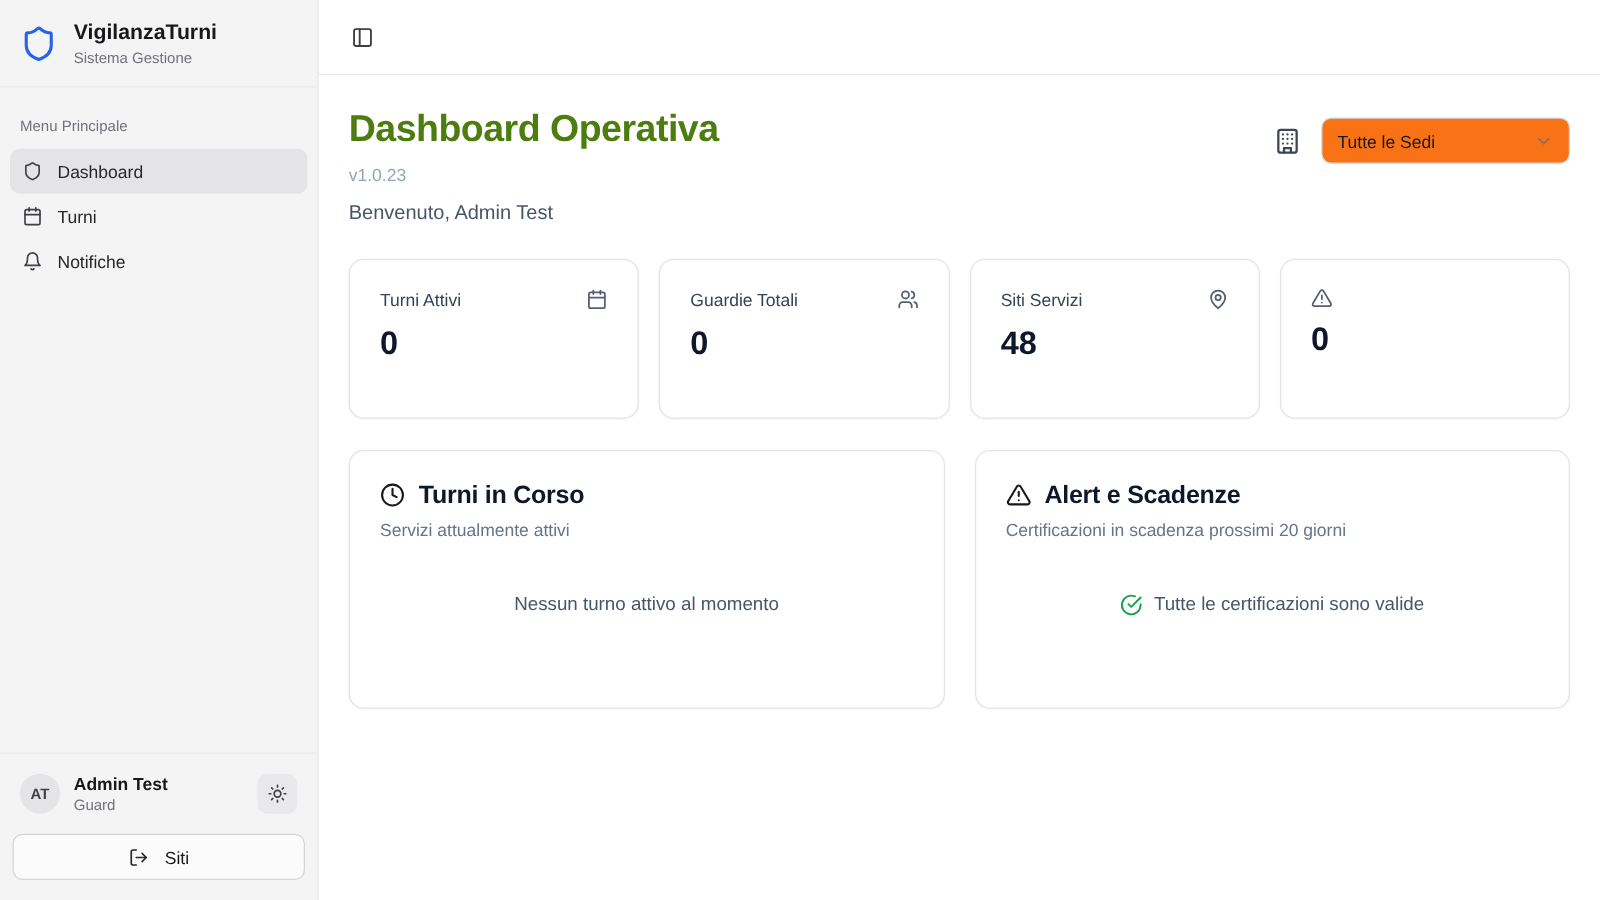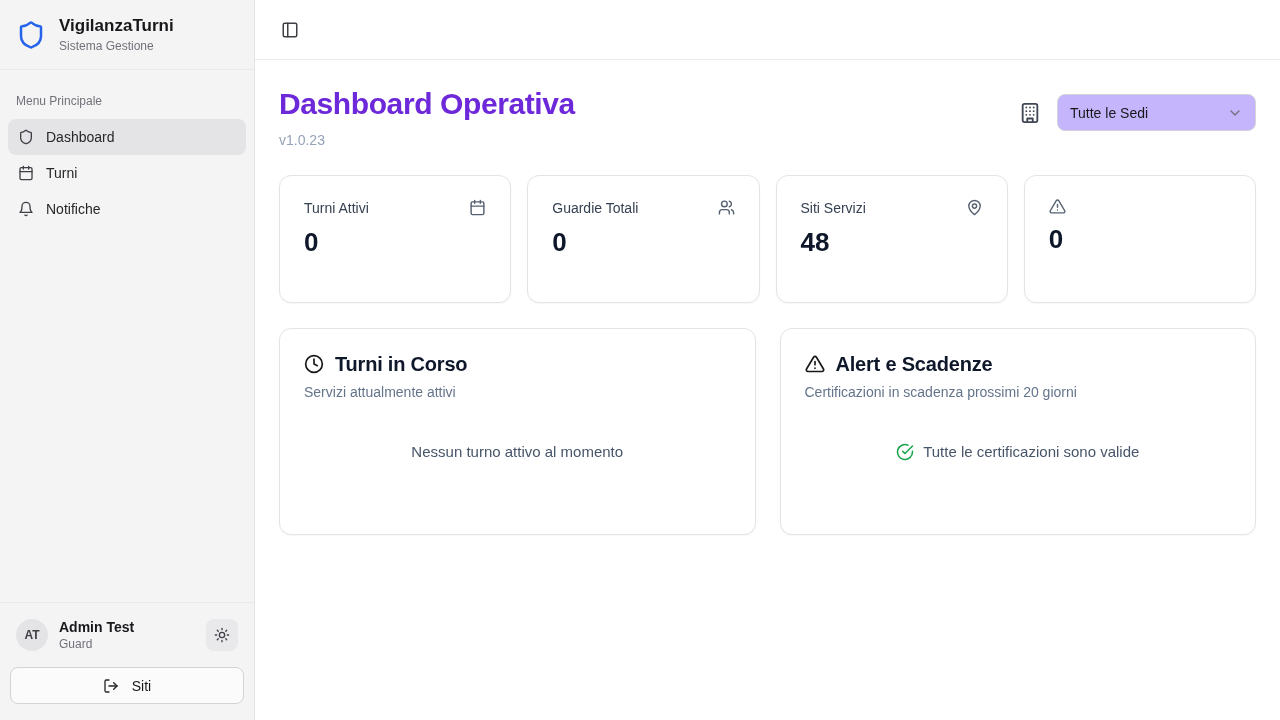--- a/index.html
+++ b/index.html
@@ -64,28 +64,28 @@
   .main { flex: 1; min-width: 0; display: flex; flex-direction: column; background: #fff; }
   .topbar {
     height: 60px; flex-shrink: 0; border-bottom: 1px solid #e9e9eb;
     display: flex; align-items: center; padding: 0 24px;
   }
   .toggle-btn { background: none; border: none; padding: 2px; color: #3f3f46; cursor: pointer; }
 
   .content { flex: 1; padding: 27px 24px; overflow: hidden; }
 
   .page-header { display: flex; justify-content: space-between; align-items: flex-start; }
-  .page-title { font-size: 30px; font-weight: 700; color: #6d28d9; letter-spacing: -0.4px; line-height: 1.15; }
+  .page-title { font-size: 30px; font-weight: 700; color: #4d7c0f; letter-spacing: -0.4px; line-height: 1.15; }
   .version { font-size: 14px; color: #94a3b8; margin-top: 10px; }
   .welcome { font-size: 16px; color: #475569; margin-top: 14px; }
   .header-controls { display: flex; align-items: center; gap: 16px; margin-top: 7px; }
   .building-icon { color: #3f4654; }
   .site-select {
     width: 199px; height: 37px; padding: 0 12px;
-    border: 1px solid #d4d4d8; border-radius: 8px; background: #c4b5fd;
+    border: 1px solid #d4d4d8; border-radius: 8px; background: #f97316;
     display: flex; align-items: center; justify-content: space-between;
     font-size: 14px; color: #18181b; cursor: pointer;
   }
   .site-select .chev { color: #71717a; }
 
   
   .stats-grid {
     margin-top: 27px;
     display: grid; grid-template-columns: repeat(4, 1fr); gap: 16px;
   }
@@ -214,20 +214,21 @@
       </span>
     </button>
   </div>
 
   <div class="content">
 
     <div class="page-header">
       <div>
         <div class="page-title">Dashboard Operativa</div>
         <div class="version">v1.0.23</div>
+        <div class="welcome">Benvenuto, Admin Test</div>
       </div>
       <div class="header-controls">
         <span class="building-icon">
           <svg width="22" height="22" viewBox="0 0 24 24" fill="none" stroke="currentColor" stroke-width="2" stroke-linecap="round" stroke-linejoin="round">
             <rect x="4" y="2" width="16" height="20" rx="2"></rect>
               <path d="M9 22v-4h6v4"></path>
             <path d="M8 6h.01M16 6h.01M12 6h.01M12 10h.01M12 14h.01M16 10h.01M16 14h.01M8 10h.01M8 14h.01"></path>
           </svg>
         </span>
         <div class="site-select">

